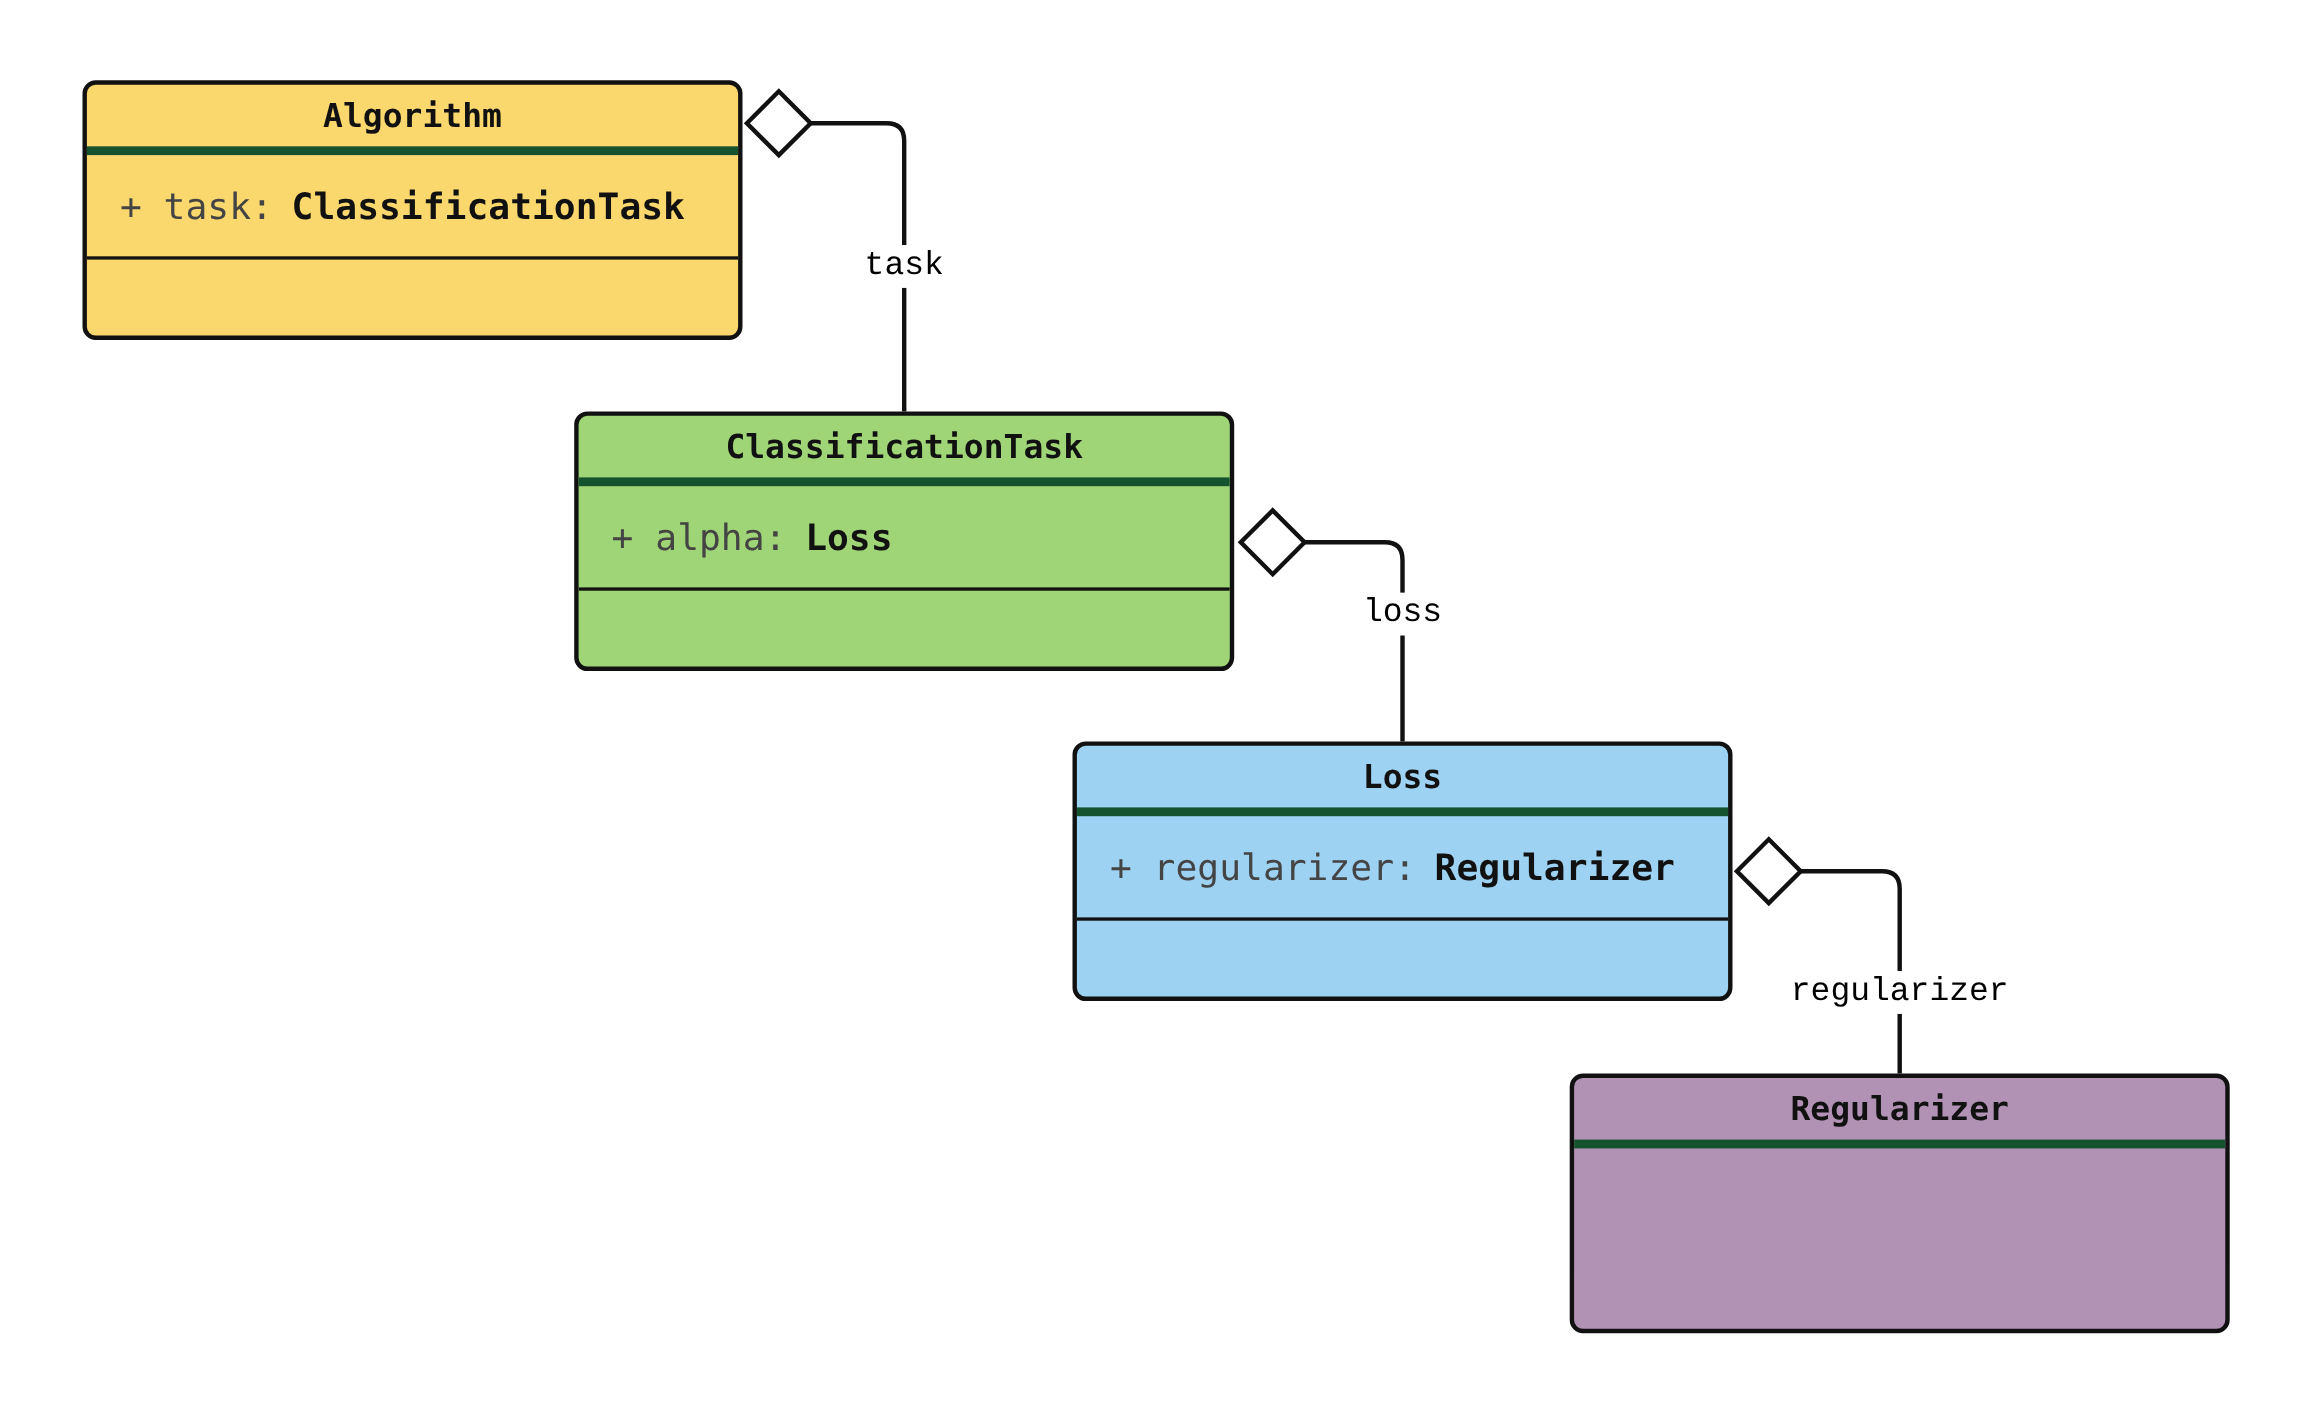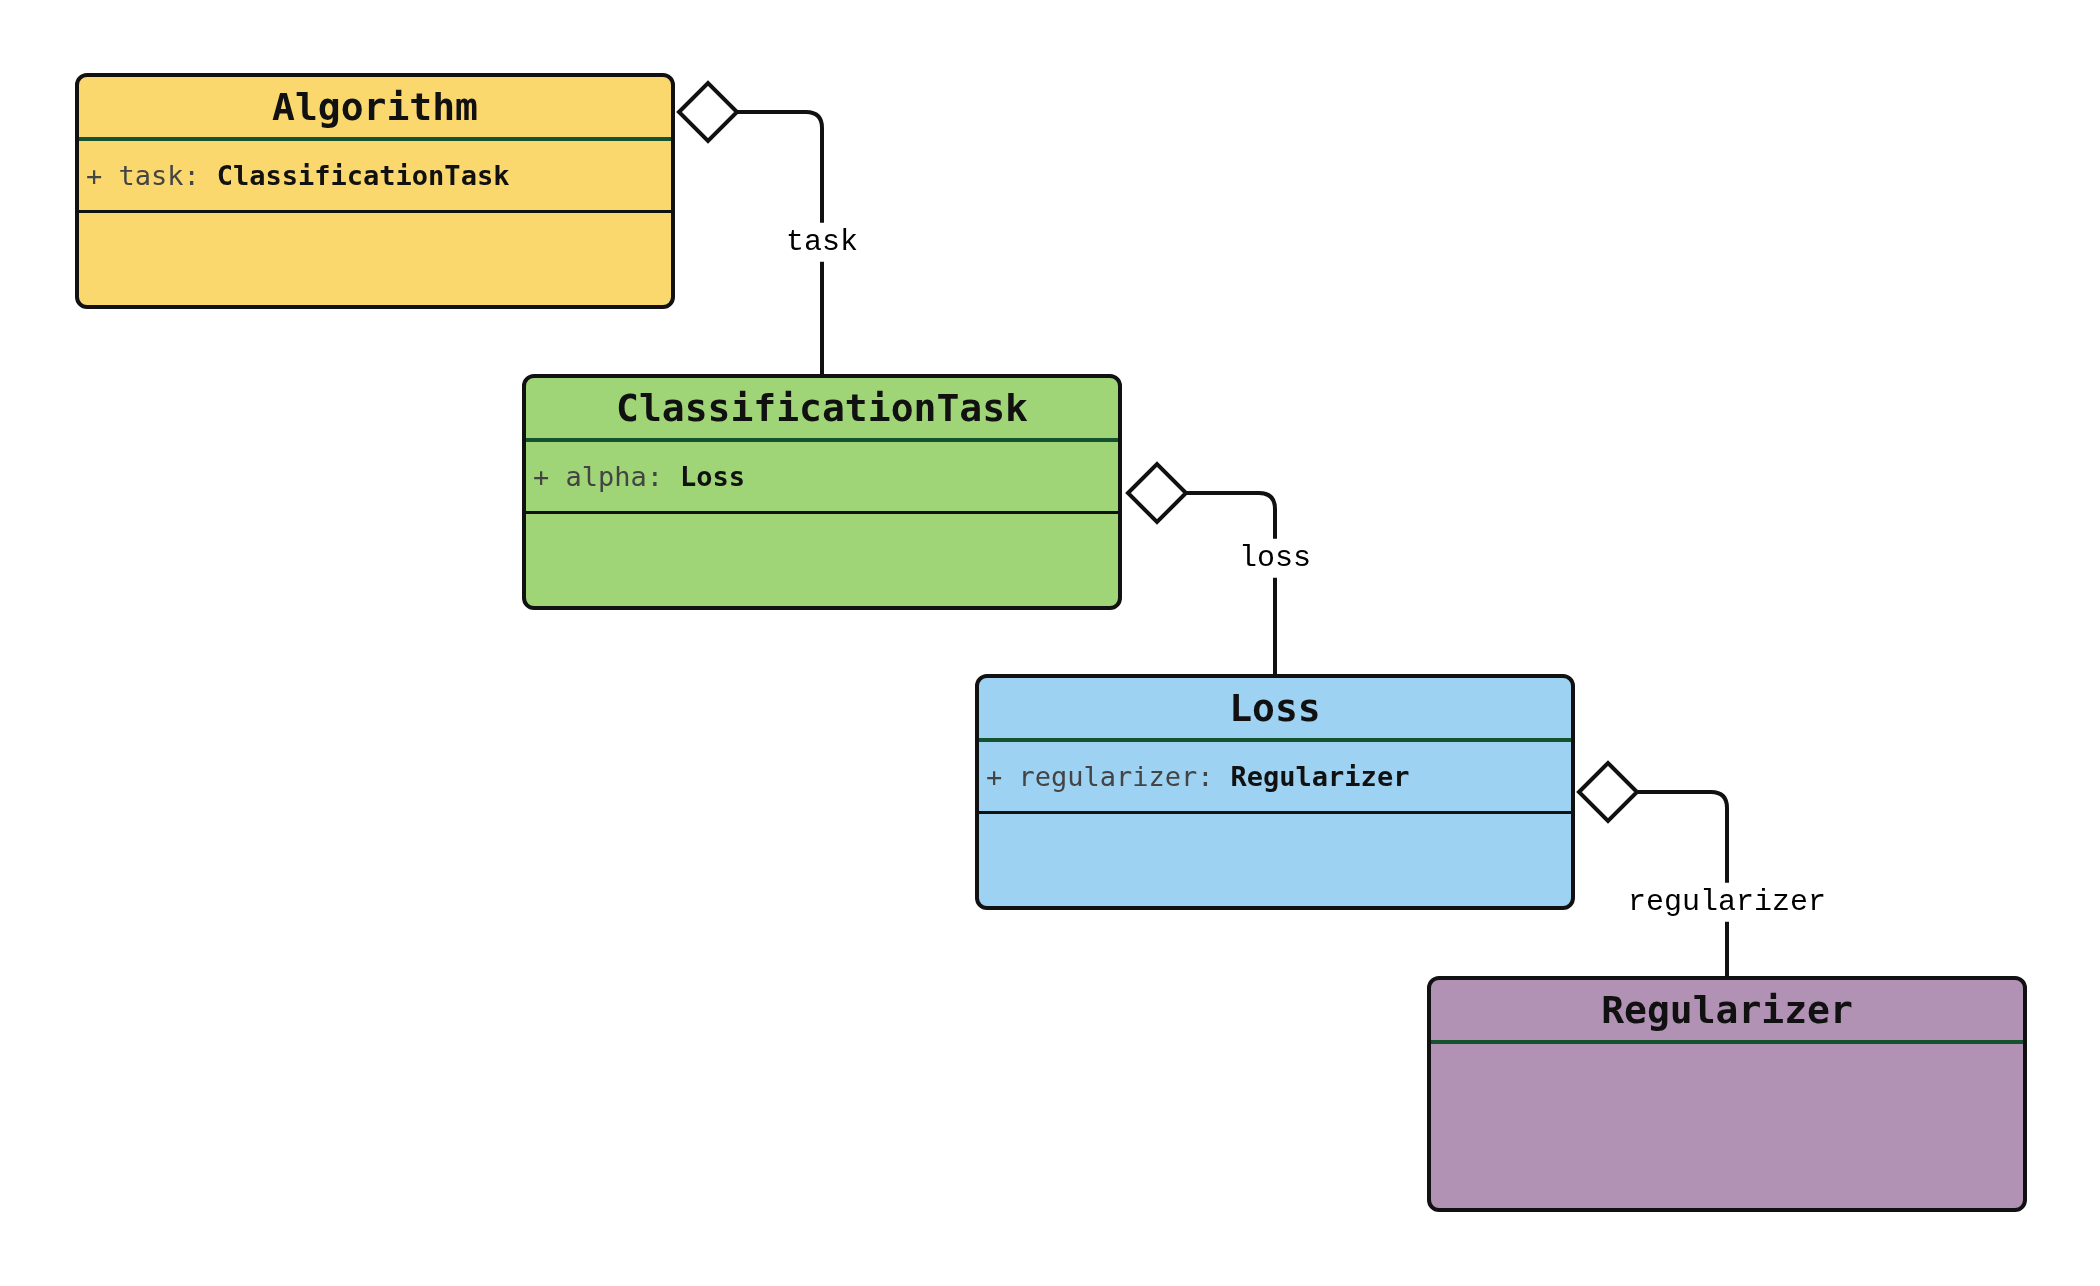--- a/index.html
+++ b/index.html
@@ -33,35 +33,35 @@
     position: absolute;
     width: 600px; height: 236px;
     border: 4px solid #111111;
     border-radius: 12px;
     display: flex;
     flex-direction: column;
     overflow: hidden;
   }
   .uml-title {
     height: 64px;
-    border-bottom: 4px solid #14532d;
+    border-bottom: 8px solid #14532d;
     display: flex; align-items: center; justify-content: center;
     font-family: "DejaVu Sans Mono", monospace;
     font-weight: bold;
-    font-size: 38px;
+    font-size: 30px;
     color: #111111;
     letter-spacing: 0;
   }
   .uml-attrs {
-    height: 72px;
+    height: 95px;
     border-bottom: 3px solid #111111;
     display: flex; align-items: center;
-    padding: 0 7px;
+    padding: 0 30px;
     font-family: "DejaVu Sans Mono", monospace;
-    font-size: 27px;
+    font-size: 33px;
     color: #444444;
     white-space: pre;
   }
   .attr-type {
     font-weight: bold;
     color: #111111;
     margin-left: 17px;
   }
   .uml-empty { flex: 1; }
   .edge-label {

